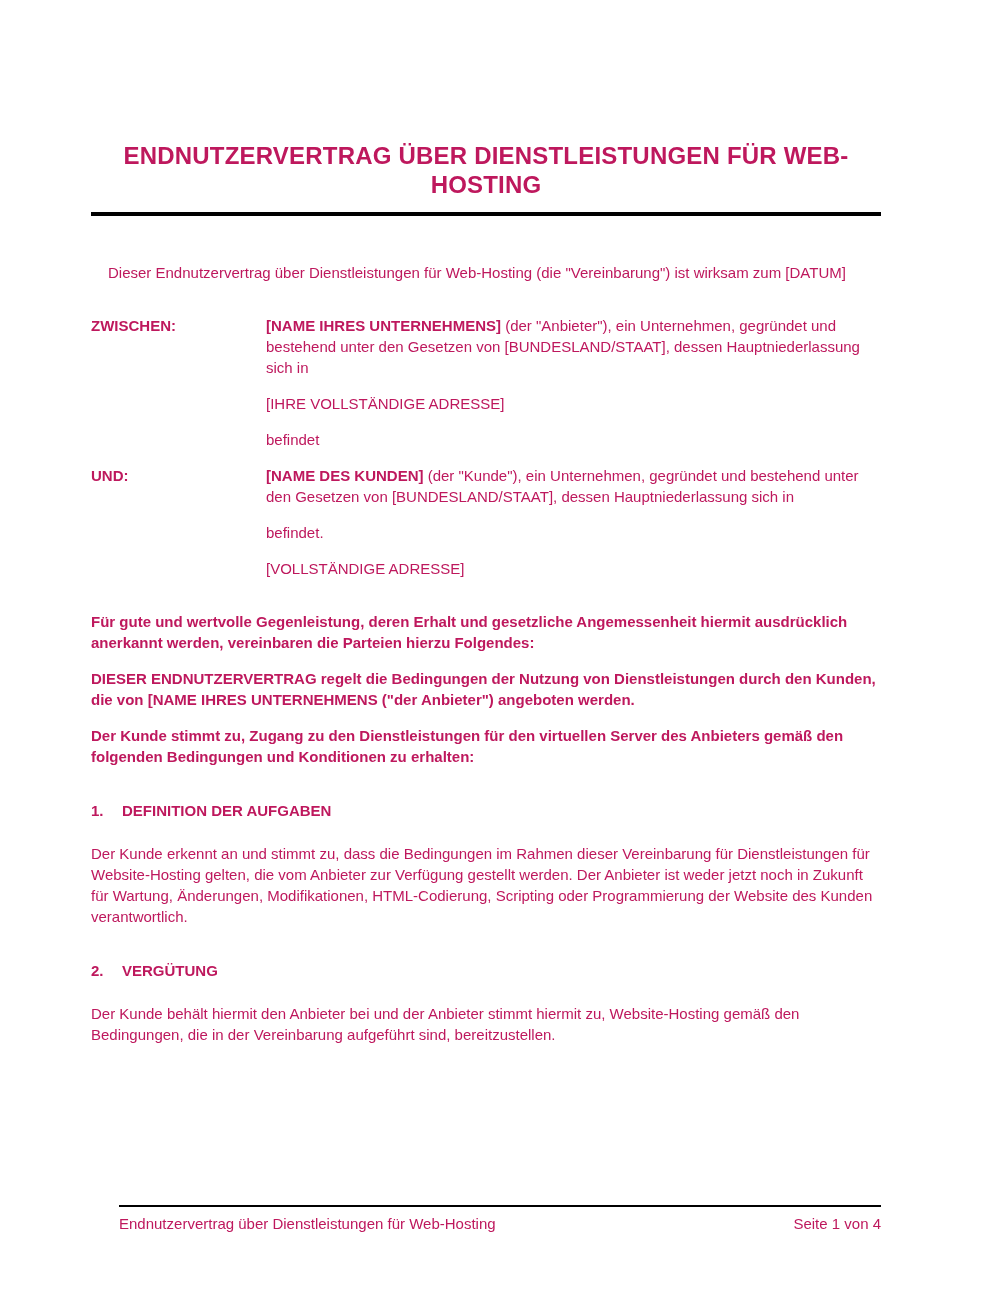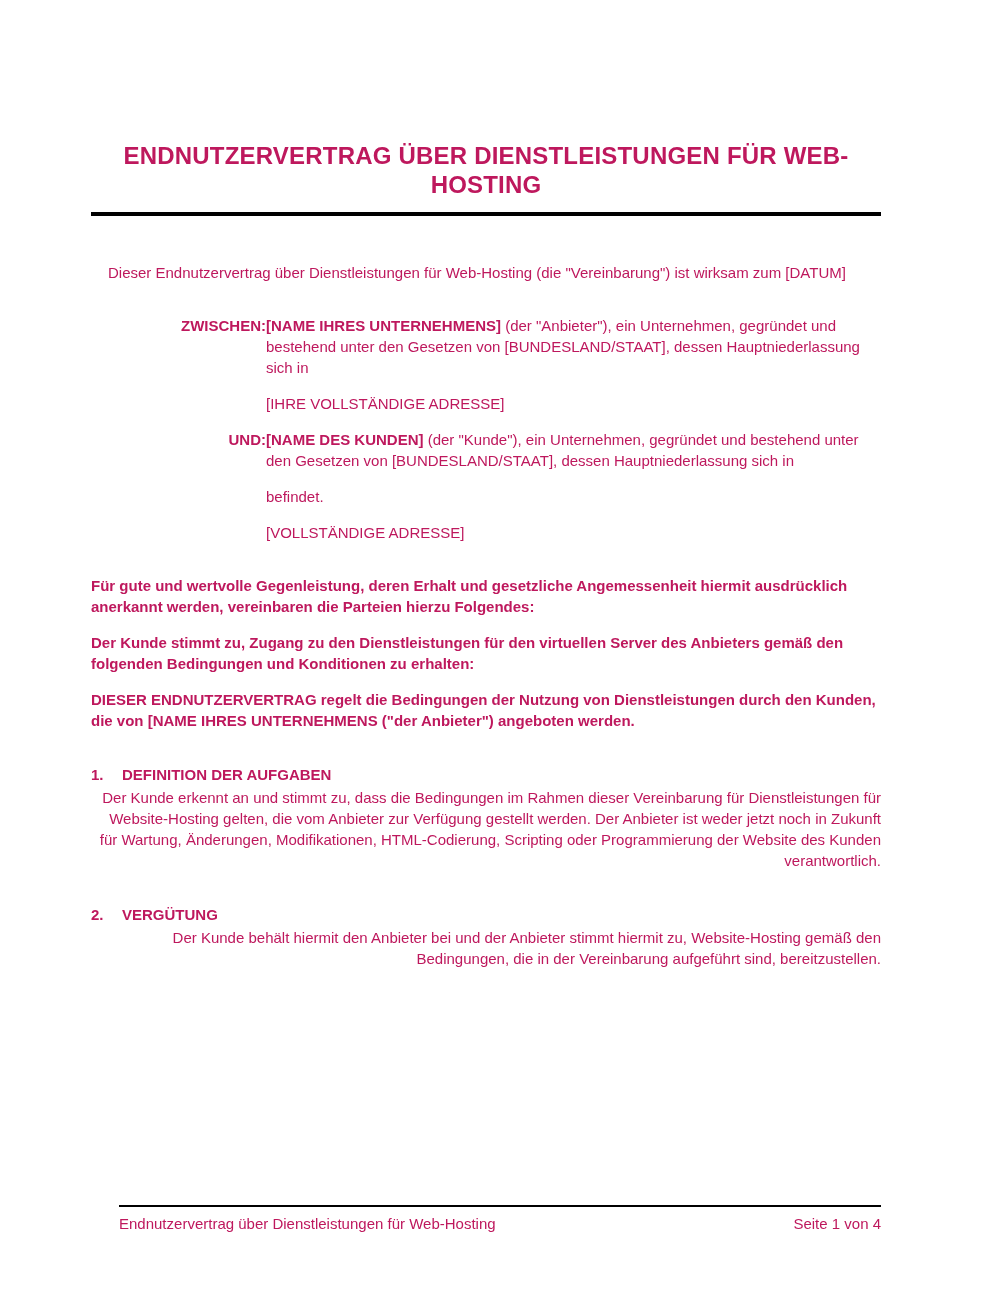--- a/index.html
+++ b/index.html
@@ -40,21 +40,20 @@
   .parties {
     margin-top: 32px;
   }
   .party-row {
     display: flex;
     align-items: flex-start;
   }
   .party-label {
     flex: 0 0 175px;
     font-weight: bold;
-    text-align: right;
   }
   .party-content {
     flex: 1 1 auto;
   }
   .party-content p,
   .party-row p {
     margin: 0 0 15px 0;
   }
   .bold { font-weight: bold; }
   .body-paragraphs { margin-top: 17px; }
@@ -63,22 +62,21 @@
     margin: 33px 0 0 0;
     font-size: 15px;
     line-height: 21px;
     font-weight: bold;
     display: flex;
   }
   .section-number {
     flex: 0 0 31px;
   }
   .section-body {
-    margin: 2px 0 0 0;
-    text-align: right;
+    margin: 22px 0 0 0;
   }
   .footer {
     position: absolute;
     left: 119px;
     right: 119px;
     top: 1205px;
     border-top: 2px solid #000000;
     padding-top: 6px;
     display: flex;
     justify-content: space-between;
@@ -94,38 +92,39 @@
 
   <p class="intro">Dieser Endnutzervertrag über Dienstleistungen für Web-Hosting (die "Vereinbarung") ist wirksam zum [DATUM]</p>
 
   <div class="parties">
 
     <div class="party-row">
       <div class="party-label">ZWISCHEN:</div>
       <div class="party-content">
         <p><span class="bold">[NAME IHRES UNTERNEHMENS]</span><span> (der "Anbieter"), ein Unternehmen, gegründet und bestehend unter den Gesetzen von [BUNDESLAND/STAAT], dessen Hauptniederlassung sich in</span></p>
         <p>[IHRE VOLLSTÄNDIGE ADRESSE]</p>
+        <p>befindet</p>
       </div>
     </div>
 
     <div class="party-row">
       <div class="party-label">UND:</div>
       <div class="party-content">
         <p><span class="bold">[NAME DES KUNDEN]</span><span> (der "Kunde"), ein Unternehmen, gegründet und bestehend unter den Gesetzen von [BUNDESLAND/STAAT], dessen Hauptniederlassung sich in</span></p>
         <p>befindet.</p>
         <p>[VOLLSTÄNDIGE ADRESSE]</p>
       </div>
     </div>
 
   </div>
 
   <div class="body-paragraphs">
     <p>Für gute und wertvolle Gegenleistung, deren Erhalt und gesetzliche Angemessenheit hiermit ausdrücklich anerkannt werden, vereinbaren die Parteien hierzu Folgendes:</p>
+    <p>DIESER ENDNUTZERVERTRAG regelt die Bedingungen der Nutzung von Dienstleistungen durch den Kunden, die von [NAME IHRES UNTERNEHMENS ("der Anbieter") angeboten werden.</p>
     <p>Der Kunde stimmt zu, Zugang zu den Dienstleistungen für den virtuellen Server des Anbieters gemäß den folgenden Bedingungen und Konditionen zu erhalten:</p>
-    <p>DIESER ENDNUTZERVERTRAG regelt die Bedingungen der Nutzung von Dienstleistungen durch den Kunden, die von [NAME IHRES UNTERNEHMENS ("der Anbieter") angeboten werden.</p>
   </div>
 
   <div>
     <h2 class="section-heading">
       <span class="section-number">1.</span>
       <span>DEFINITION DER AUFGABEN</span>
     </h2>
     <p class="section-body">Der Kunde erkennt an und stimmt zu, dass die Bedingungen im Rahmen dieser Vereinbarung für Dienstleistungen für Website-Hosting gelten, die vom Anbieter zur Verfügung gestellt werden. Der Anbieter ist weder jetzt noch in Zukunft für Wartung, Änderungen, Modifikationen, HTML-Codierung, Scripting oder Programmierung der Website des Kunden verantwortlich.</p>
   </div>
 

